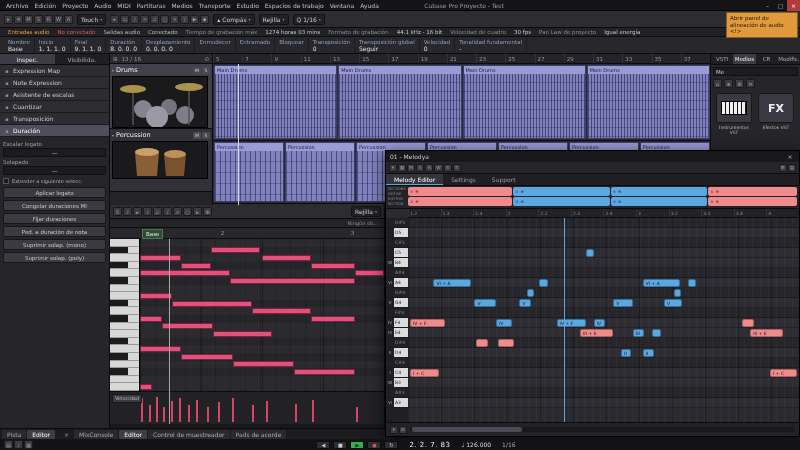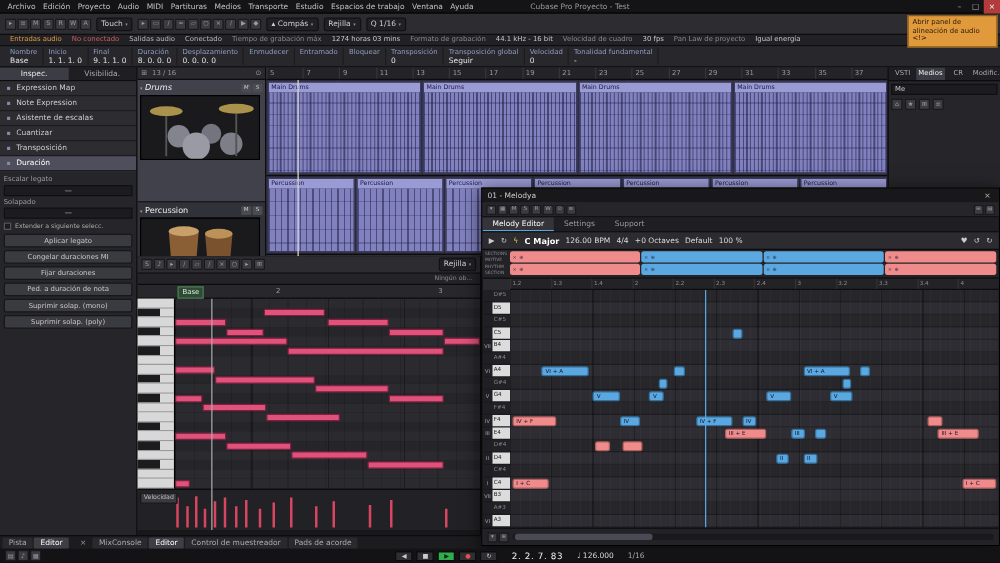--- a/index.html
+++ b/index.html
@@ -360,21 +360,21 @@
         </div>
     </div>
   </div>
 
   <div class="trackzone">
     <div class="tz-header">
       <span>⊞</span>
       <span>13 / 16</span>
       <span style="margin-left:auto">⊙</span>
     </div>
-    <div class="track selected" style="height:98px;font-style:italic;">
+    <div class="track selected" style="height:65px;">
       <div class="trow">
         <span class="tk-caret">▾</span>
         <span class="tk-name">Drums</span>
         <span class="tk-btns">
             <div class="tk-btn">M</div>
             <div class="tk-btn">S</div>
           </span>
       </div>
       <div class="tk-img" style="width:96px;height:52px;">
         <svg width="96" height="52" viewBox="0 0 96 52" xmlns="http://www.w3.org/2000/svg">
@@ -491,20 +491,34 @@
       </div>
     <div class="rp-search">
       <span>Me</span>
     </div>
     <div id="rp-nav" class="rp-nav">
         <div class="ticon">⌂</div>
         <div class="ticon">★</div>
         <div class="ticon">⊞</div>
         <div class="ticon">≡</div>
       </div>
+    <div class="rp-tiles">
+      <div class="rp-tile">
+        <div class="tile-icon">
+          <div class="piano-glyph"></div>
+        </div>
+        <div class="tile-label">Instrumentos VST</div>
+      </div>
+      <div class="rp-tile">
+        <div class="tile-icon">
+          <span class="fx-glyph">FX</span>
+        </div>
+        <div class="tile-label">Efectos VST</div>
+      </div>
+    </div>
   </div>
 
   <div class="editor">
     <div class="ed-toolbar">
       <div id="ed-tools" class="tgroup">
           <div class="ticon">S</div>
           <div class="ticon">♪</div>
           <div class="ticon">▸</div>
           <div class="ticon">/</div>
           <div class="ticon">▱</div>
@@ -639,35 +653,20 @@
       <div id="mw-tools-r" class="tgroup">
           <div class="ticon sm">⊞</div>
           <div class="ticon sm">▤</div>
         </div>
     </div>
     <div id="mw-tabs" class="mw-tabs">
         <div class="mw-tab active">Melody Editor</div>
         <div class="mw-tab">Settings</div>
         <div class="mw-tab">Support</div>
       </div>
-    <div class="mw-controls">
-      <span class="mw-ctl-icon">▶</span>
-      <span class="mw-ctl-icon">↻</span>
-      <span class="mw-ctl-icon bolt">ϟ</span>
-      <span class="mw-ctl bold">C Major</span>
-      <span class="mw-ctl">126.00 BPM</span>
-      <span class="mw-ctl">4/4</span>
-      <span class="mw-ctl">+0 Octaves</span>
-      <span class="mw-ctl">Default</span>
-      <span class="mw-ctl">100 %</span>
-      <span class="flexspace"></span>
-      <span class="mw-ctl-icon">♥</span>
-      <span class="mw-ctl-icon">↺</span>
-      <span class="mw-ctl-icon">↻</span>
-    </div>
     <div id="mw-sections" class="mw-sections">
         <div class="mw-srow">
           <div class="mw-slabels">
             <div class="mw-slabel">SECTIONS</div>
             <div class="mw-slabel">MOTIVE</div>
           </div>
           <div class="mw-segs">
             <div class="mw-seg pink" style="width: 27%;">
               <div class="seg-ic">×</div>
               <div class="seg-ic">⊕</div>

